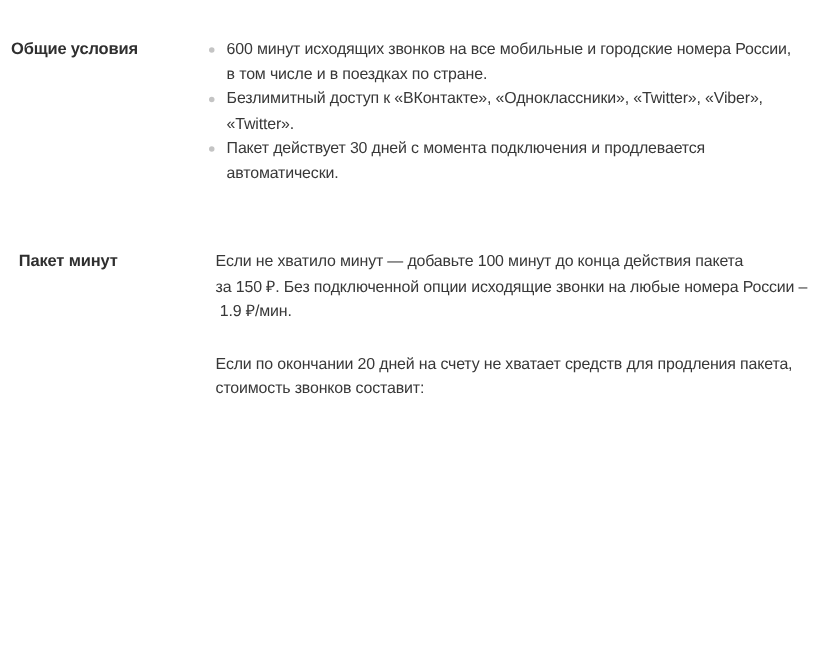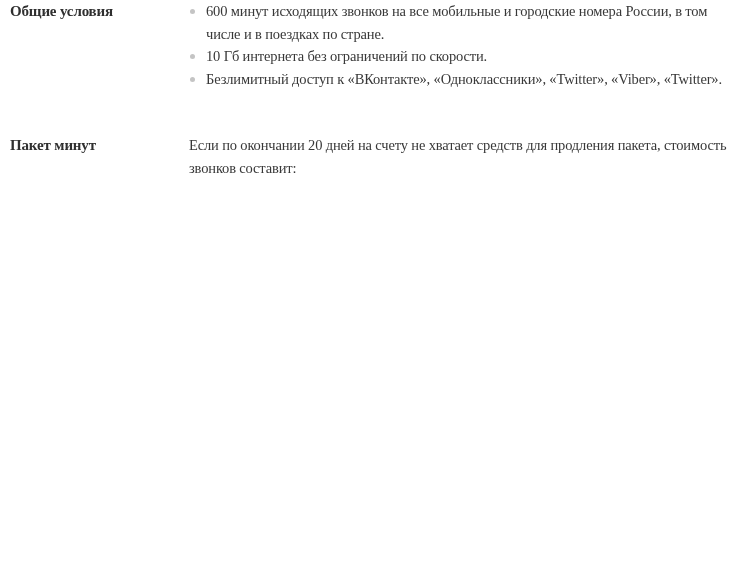--- a/index.html
+++ b/index.html
@@ -1,30 +1,31 @@
 <!DOCTYPE html>
 <html lang="ru" style="--bg: #ffffff; --text: #383838; --heading: #2f2f2f; --muted: #a3a3a3; --dot: #c4c4c4;"><head>
 <meta charset="utf-8">
 <style>
   html, body { margin: 0; padding: 0; background: #ffffff; }
   .page {
     position: relative;
     width: 743px;
     height: 540px;
     box-sizing: border-box;
+    padding-top: 34px;
     background: var(--bg, #ffffff);
-    font-family: Liberation Serif, serif;
+    font-family: Liberation Sans, sans-serif;
     font-size: 14.5px;
     line-height: 22.5px;
     letter-spacing: -0.15px;
     color: var(--text, #383838);
     overflow: hidden;
   }
   .section { display: flex; align-items: flex-start; }
-  .section--minutes { margin-top: 44px; }
+  .section--minutes { margin-top: 58px; justify-content: center; }
   .label-col {
     flex: none;
     width: 189px;
     box-sizing: border-box;
     padding-left: 10px;
     font-size: 15px;
     font-weight: 700;
     color: var(--heading, #2f2f2f);
   }
   .content-col { flex: none; width: 540px; }
@@ -54,32 +55,33 @@
   <div class="section section--general">
     <div class="label-col">Общие условия</div>
     <div class="content-col">
       <ul class="bullet-list">
         <li>
           <span class="dot"></span>
           <span>600 минут исходящих звонков на все мобильные и городские номера России, в том числе и в поездках по стране.</span>
         </li>
         <li>
           <span class="dot"></span>
-          <span>10 Гб интернета без ограничений по скорости.</span>
+          <span>Безлимитный доступ к «ВКонтакте», «Одноклассники», «Twitter», «Viber», «Twitter».</span>
         </li>
         <li>
           <span class="dot"></span>
-          <span>Безлимитный доступ к «ВКонтакте», «Одноклассники», «Twitter», «Viber», «Twitter».</span>
+          <span>Пакет действует 30 дней с момента подключения и продлевается автоматически.</span>
         </li>
       </ul>
     </div>
   </div>
 
   <div class="section section--minutes">
     <div class="label-col">Пакет минут</div>
     <div class="content-col">
+      <p class="para">Если не хватило минут — добавьте 100 минут до конца действия пакета за&nbsp;150&nbsp;₽. Без подключенной опции исходящие звонки на любые номера России&nbsp;–&nbsp;1.9&nbsp;₽/мин.</p>
       <p class="para no-margin">Если по окончании 20 дней на счету не хватает средств для продления пакета, стоимость звонков составит:</p>
       <ul class="bullet-list">
       </ul>
     </div>
   </div>
 
 </div>
 
 </body></html>

